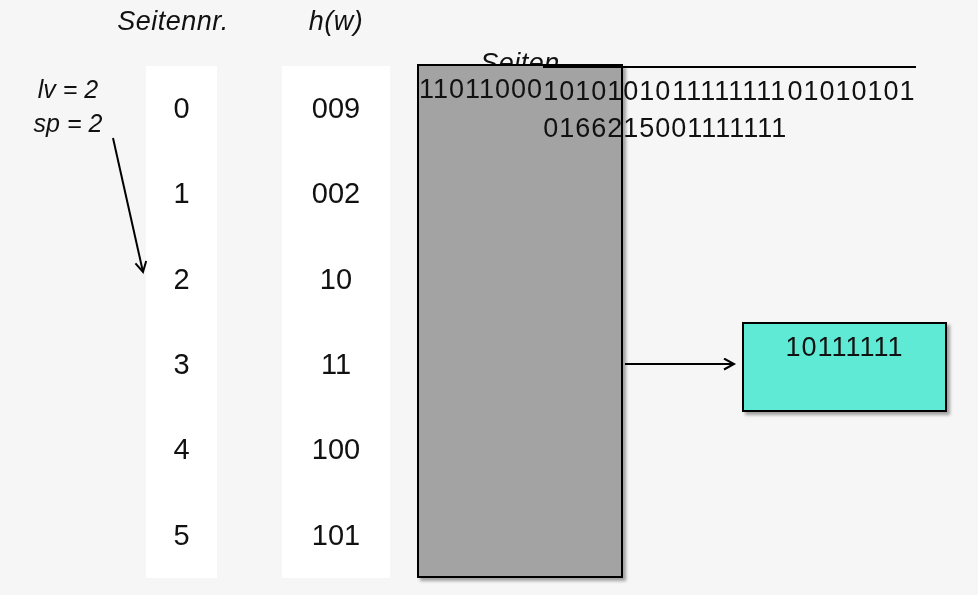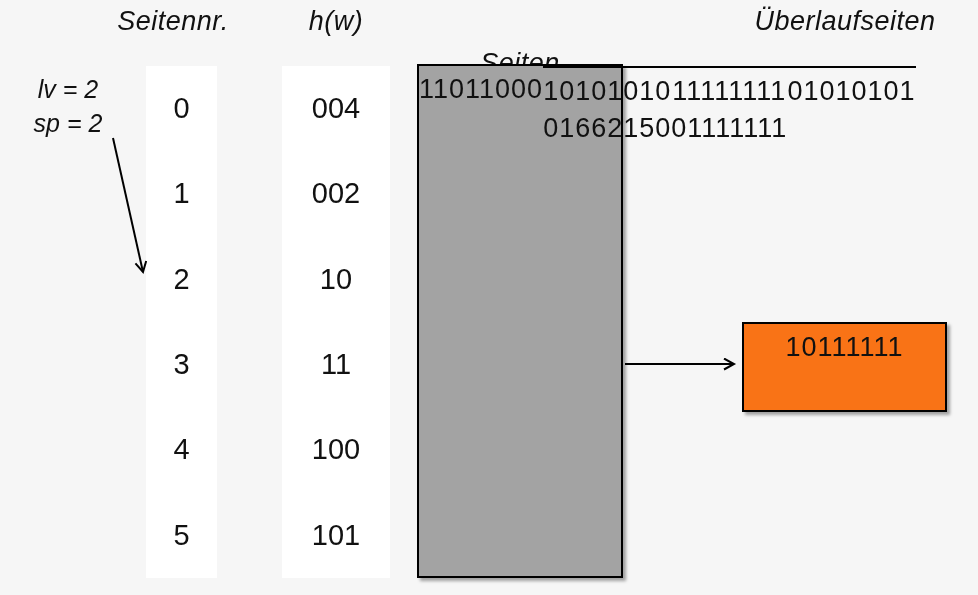--- a/index.html
+++ b/index.html
@@ -85,21 +85,21 @@
     letter-spacing: 1px;
     min-height: 37px;
   }
 
   .overflow-box {
     position: absolute;
     left: 742px;
     top: 322px;
     width: 201px;
     height: 81px;
-    background: #f97316;
+    background: #5eead4;
     border: 2px solid #000000;
     box-shadow: 3px 3px 3px rgba(0,0,0,0.35);
     padding-top: 5px;
     text-align: center;
   }
 
   .arrow-overlay {
     position: absolute;
     left: 0; top: 0;
     width: 978px;
@@ -108,38 +108,37 @@
   }
 </style>
 </head>
 <body>
 
 <div class="canvas">
 
   <div class="col-header hdr-seitennr">Seitennr.</div>
   <div class="col-header hdr-hw">h(w)</div>
   <div class="col-header hdr-seiten">Seiten</div>
-  <div class="col-header hdr-ueberl">Überlaufseiten</div>
 
   <div class="annotation">
     <div>lv = 2</div>
     <div>sp = 2</div>
   </div>
 
   <div class="stripe stripe-pages">
     <div class="stripe-cell">0</div>
     <div class="stripe-cell">1</div>
     <div class="stripe-cell">2</div>
     <div class="stripe-cell">3</div>
     <div class="stripe-cell">4</div>
     <div class="stripe-cell">5</div>
   </div>
 
   <div class="stripe stripe-hash">
-    <div class="stripe-cell">004</div>
+    <div class="stripe-cell">009</div>
     <div class="stripe-cell">002</div>
     <div class="stripe-cell">10</div>
     <div class="stripe-cell">11</div>
     <div class="stripe-cell">100</div>
     <div class="stripe-cell">101</div>
   </div>
 
   <div class="pages-table">
     <div class="page-cell">
       <div class="cell-line">11011000</div>

